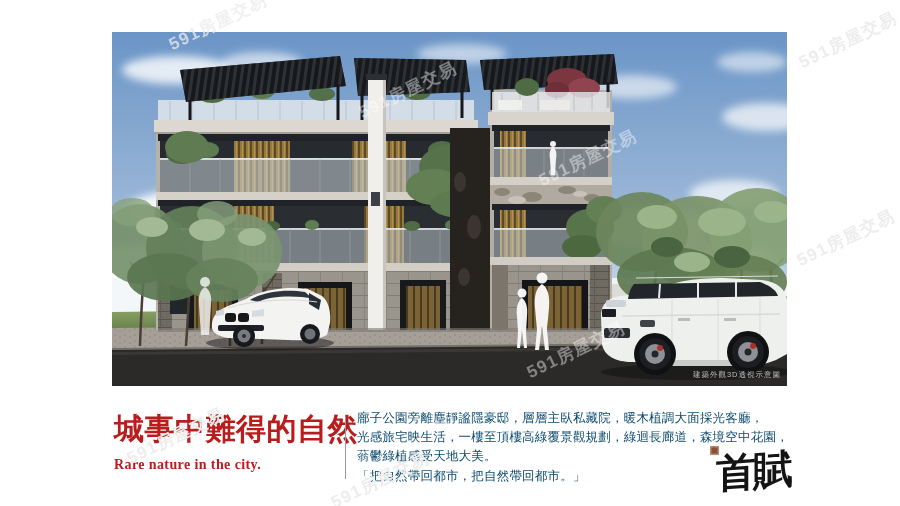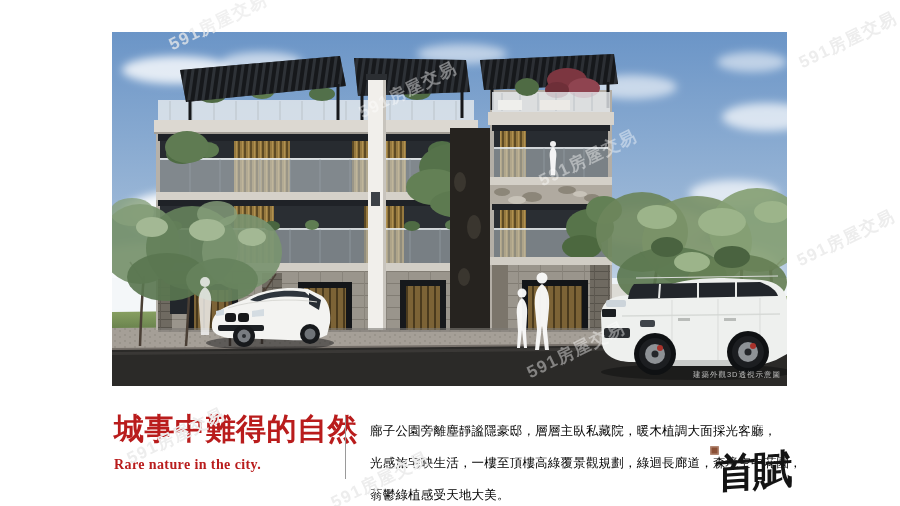--- a/index.html
+++ b/index.html
@@ -9,21 +9,21 @@
   .hero{position:absolute;left:112px;top:32px;width:675px;height:354px;overflow:hidden;background:#0f172a;}
   .hero svg{display:block;}
   .hero-caption{position:absolute;right:6px;bottom:6px;font-size:7.5px;letter-spacing:1px;
         color:rgba(255,255,255,0.68);font-family:"Liberation Sans","DejaVu Sans",sans-serif;}
   
   .title-block{position:absolute;left:114px;top:412px;width:235px;}
   .title{margin:0;font-size:30px;font-weight:700;letter-spacing:0.5px;color:#b91c1c;line-height:1.1;white-space:nowrap;}
   .subtitle{margin-top:12px;font-size:14px;font-weight:700;letter-spacing:0.4px;color:#b91c1c;}
   .vdivider{position:absolute;left:345px;top:417px;width:1px;height:62px;background:#9a9a9a;}
   .paragraph{position:absolute;left:357px;top:409px;width:360px;}
-  .paragraph p{margin:13px;font-size:12.5px;line-height:19.2px;color:#000000;letter-spacing:0.2px;white-space:nowrap;}
+  .paragraph p{margin:0;font-size:12.5px;line-height:19.2px;color:#0c4a6e;letter-spacing:0.2px;white-space:nowrap;}
   .logo{position:absolute;left:704px;top:436px;width:120px;height:64px;}
   .logo-text{display:inline-block;margin-left:12px;margin-top:8px;font-size:40px;font-weight:700;color:#141414;
         letter-spacing:-3px;transform:rotate(-4deg) skewX(-4deg);font-family:"DejaVu Serif",serif;}
   .seal{position:absolute;left:6px;top:10px;width:9px;height:9px;background:#8a4f35;border-radius:1px;
         box-shadow:inset 0 0 0 1.5px rgba(255,244,235,0.35);}
   
   .wm{position:absolute;font-size:17px;font-weight:700;letter-spacing:1.5px;white-space:nowrap;
       transform:rotate(-26deg);transform-origin:left center;pointer-events:none;
       font-family:"Liberation Sans","DejaVu Sans",sans-serif;}
   .wm-sky{color:rgba(235,235,235,0.75);}

